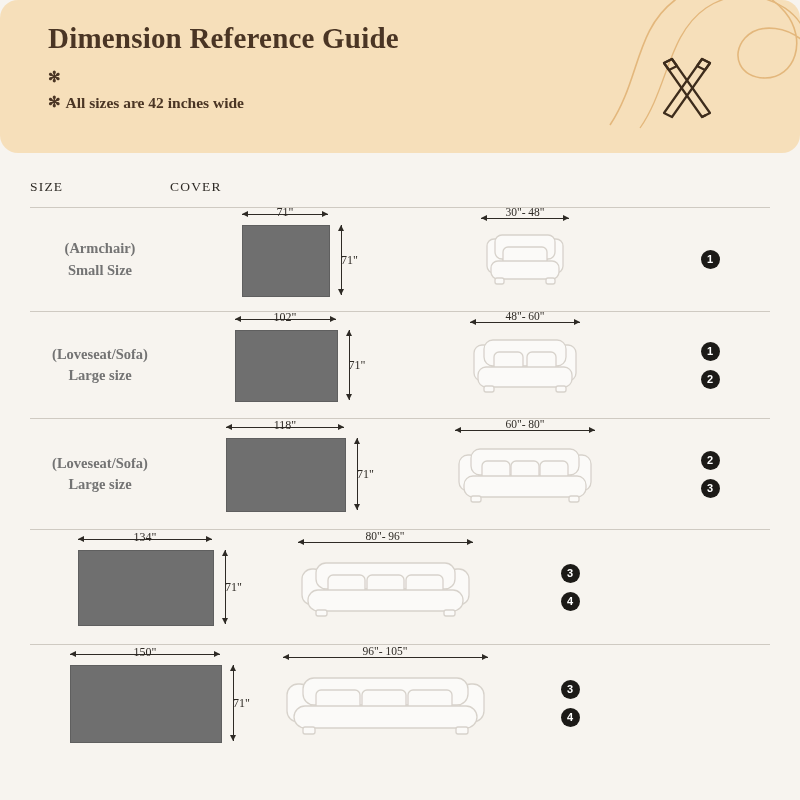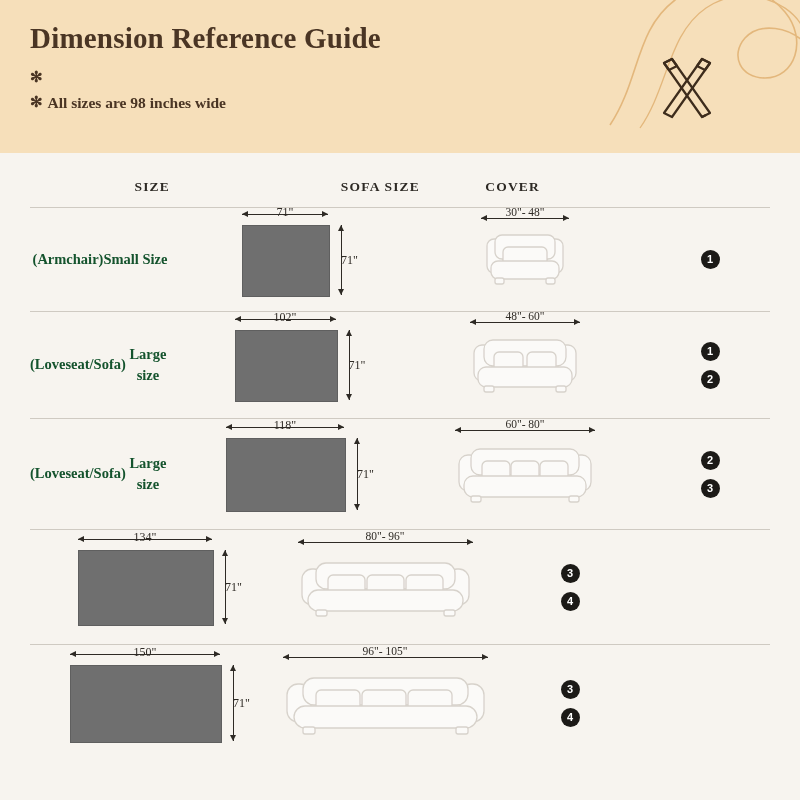--- a/index.html
+++ b/index.html
@@ -20,22 +20,23 @@
     background: #f7f4ef;
     box-sizing: border-box;
   }
 
   
   .header {
     position: relative;
     height: 153px;
     background: #f6dfba;
     overflow: hidden;
-    padding: 22px 0 0 30px;
+    padding: 22px 0 0 48px;
     box-sizing: border-box;
+    border-radius: 18px;
   }
   .header-title {
     font-family: "Liberation Serif", serif;
     font-weight: bold;
     font-size: 29px;
     color: #4a3524;
     letter-spacing: 0.2px;
     margin: 0 0 14px 0;
   }
   .header-line {
@@ -78,25 +79,25 @@
   }
   .col-head {
     display: flex;
     align-items: center;
     height: 40px;
     border-bottom: 1px solid #cfcac2;
     margin-top: 14px;
   }
   .col-head div {
     font-family: "Liberation Serif", serif;
-    font-weight: bold;
+    font-weight: normal;
     font-size: 13.5px;
     letter-spacing: 1.2px;
     color: #2e2a25;
-    text-align: right;
+    text-align: left;
   }
   .c1 { width: 140px; }
   .c2 { width: 230px; }
   .c3 { width: 250px; }
   .c4 { width: 120px; }
 
   .row {
     display: flex;
     align-items: center;
     border-bottom: 1px solid #cfcac2;
@@ -105,25 +106,26 @@
   .row:last-child { border-bottom: none; }
 
   .cell {
     display: flex;
     align-items: center;
     justify-content: center;
     height: 100%;
     box-sizing: border-box;
   }
   .label-cell {
+    flex-direction: column;
     text-align: center;
     font-family: "Liberation Serif", serif;
     font-weight: bold;
     font-size: 14.5px;
-    color: #14532d;
+    color: #737373;
     line-height: 1.45;
   }
   .cover-cell, .sofa-cell, .seats-cell {
     position: relative;
   }
   .seats-cell {
     flex-direction: column;
     justify-content: center;
     gap: 9px;
   }
@@ -244,29 +246,28 @@
         <path d="M58 8 L50 4 L45 11 L53 15 Z"></path>
       </g>
     </svg>
 
     <h1 class="header-title">Dimension Reference Guide</h1>
     <p class="header-line">
       <span class="asterisk">✻</span>
     </p>
     <p class="header-line">
       <span class="asterisk">✻</span>
-      <span>All sizes are 98 inches wide</span>
+      <span>All sizes are 42 inches wide</span>
     </p>
   </div>
 
   <div class="table">
 
     <div class="col-head">
       <div class="c1">SIZE</div>
-      <div class="c3">SOFA SIZE</div>
       <div class="c4">COVER</div>
     </div>
 
     <div class="row" style="height:103px;">
       <div class="cell label-cell c1">
         <span>(Armchair)</span>
         <span>Small Size</span>
       </div>
       <div class="cell cover-cell c2">
         <div class="cover-wrap" style="width:86px;height:70px;">

